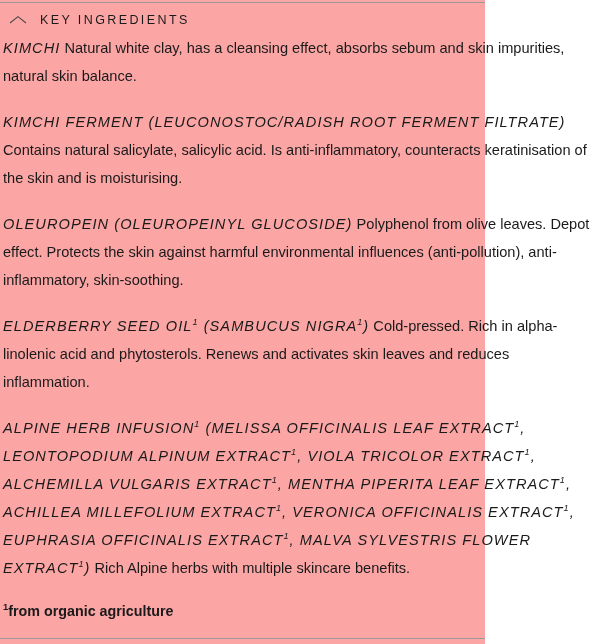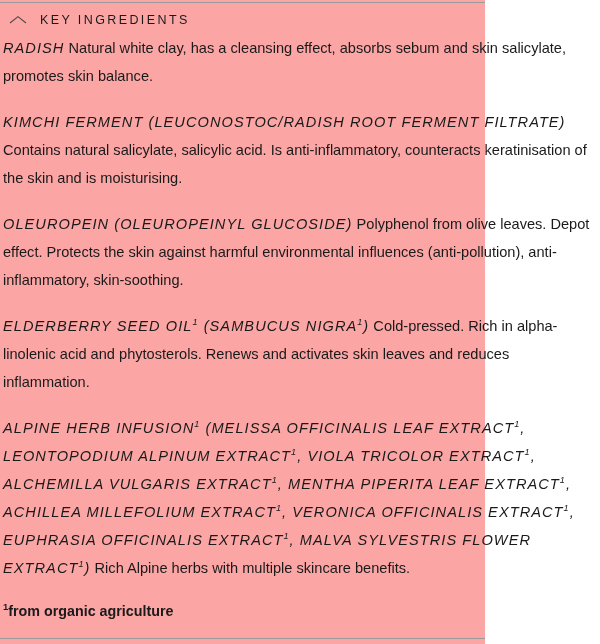--- a/index.html
+++ b/index.html
@@ -104,22 +104,22 @@
       <svg width="18" height="10" viewBox="0 0 18 10" aria-hidden="true">
         <path d="M1 8 L9 1.6 L17 8" fill="none" stroke="#4a4a4a" stroke-width="1.1"></path>
       </svg>
     </span>
     <span class="header-title">KEY INGREDIENTS</span>
   </div>
 
   <div class="content">
 
     <p class="ingredient">
-      <span class="ing-name">RADISH</span>
-      <span>Natural white clay, has a cleansing effect, absorbs sebum and skin salicylate, promotes skin balance.</span>
+      <span class="ing-name">KIMCHI</span>
+      <span>Natural white clay, has a cleansing effect, absorbs sebum and skin impurities, natural skin balance.</span>
     </p>
 
 
     <p class="ingredient">
       <span class="ing-name">KIMCHI FERMENT (LEUCONOSTOC/RADISH ROOT FERMENT FILTRATE)</span>
       <span>Contains natural salicylate, salicylic acid. Is anti-inflammatory, counteracts keratinisation of the skin and is moisturising.</span>
     </p>
 
     <p class="ingredient">
       <span class="ing-name">OLEUROPEIN (OLEUROPEINYL GLUCOSIDE)</span>

